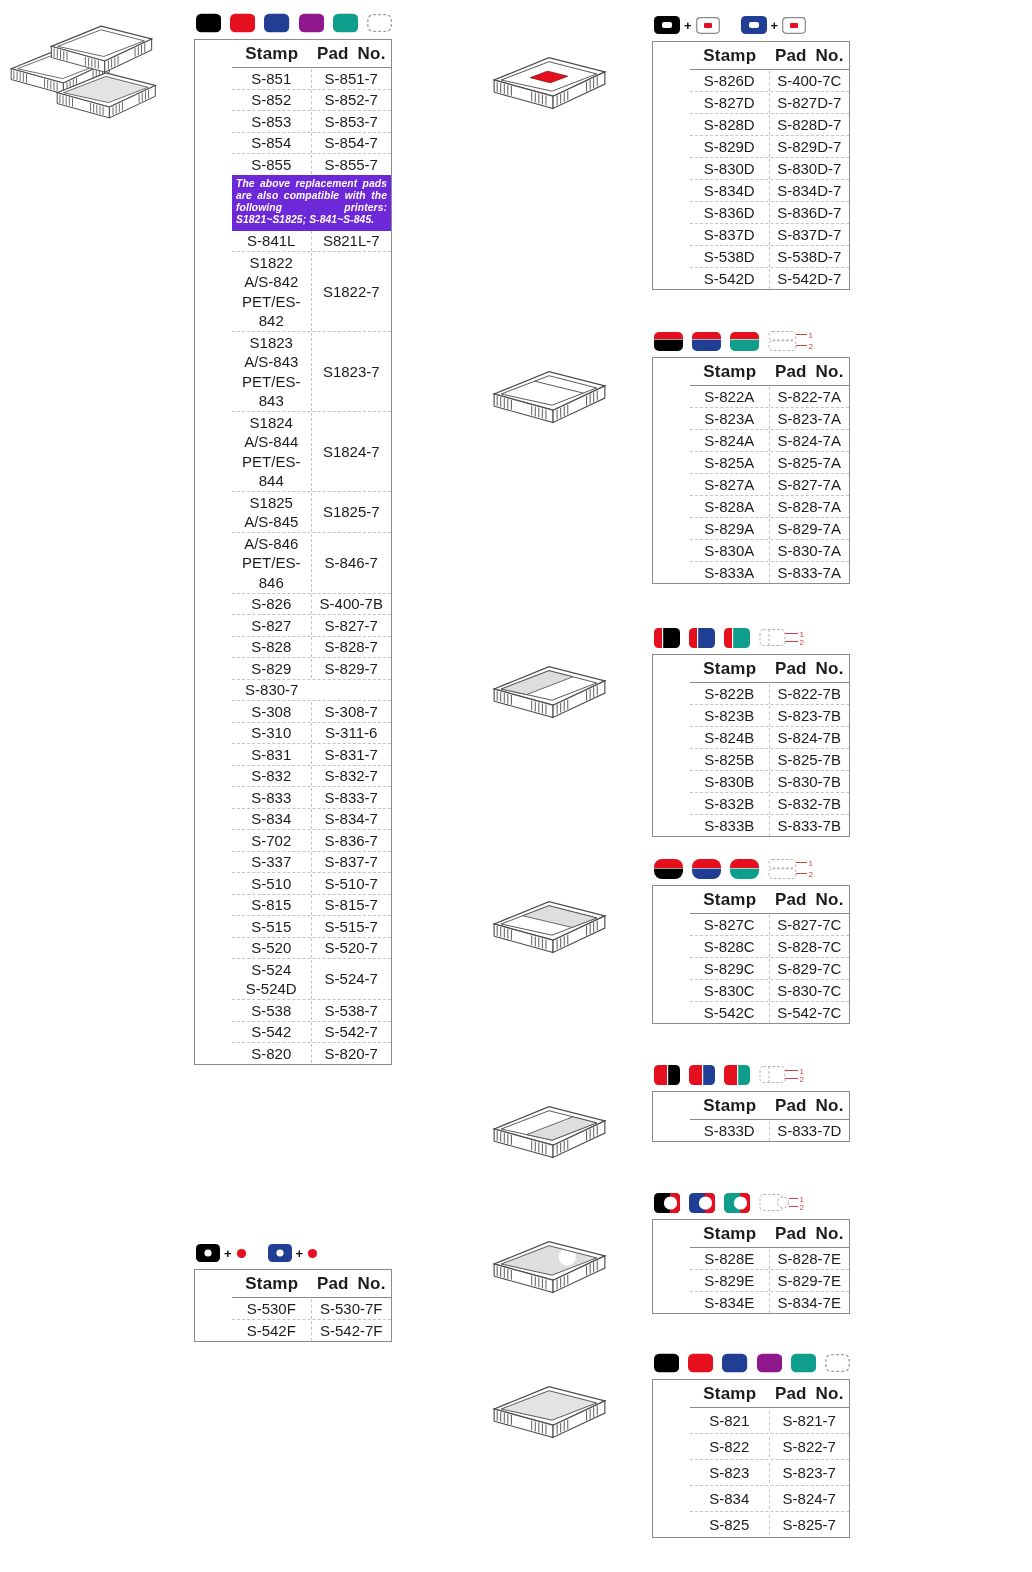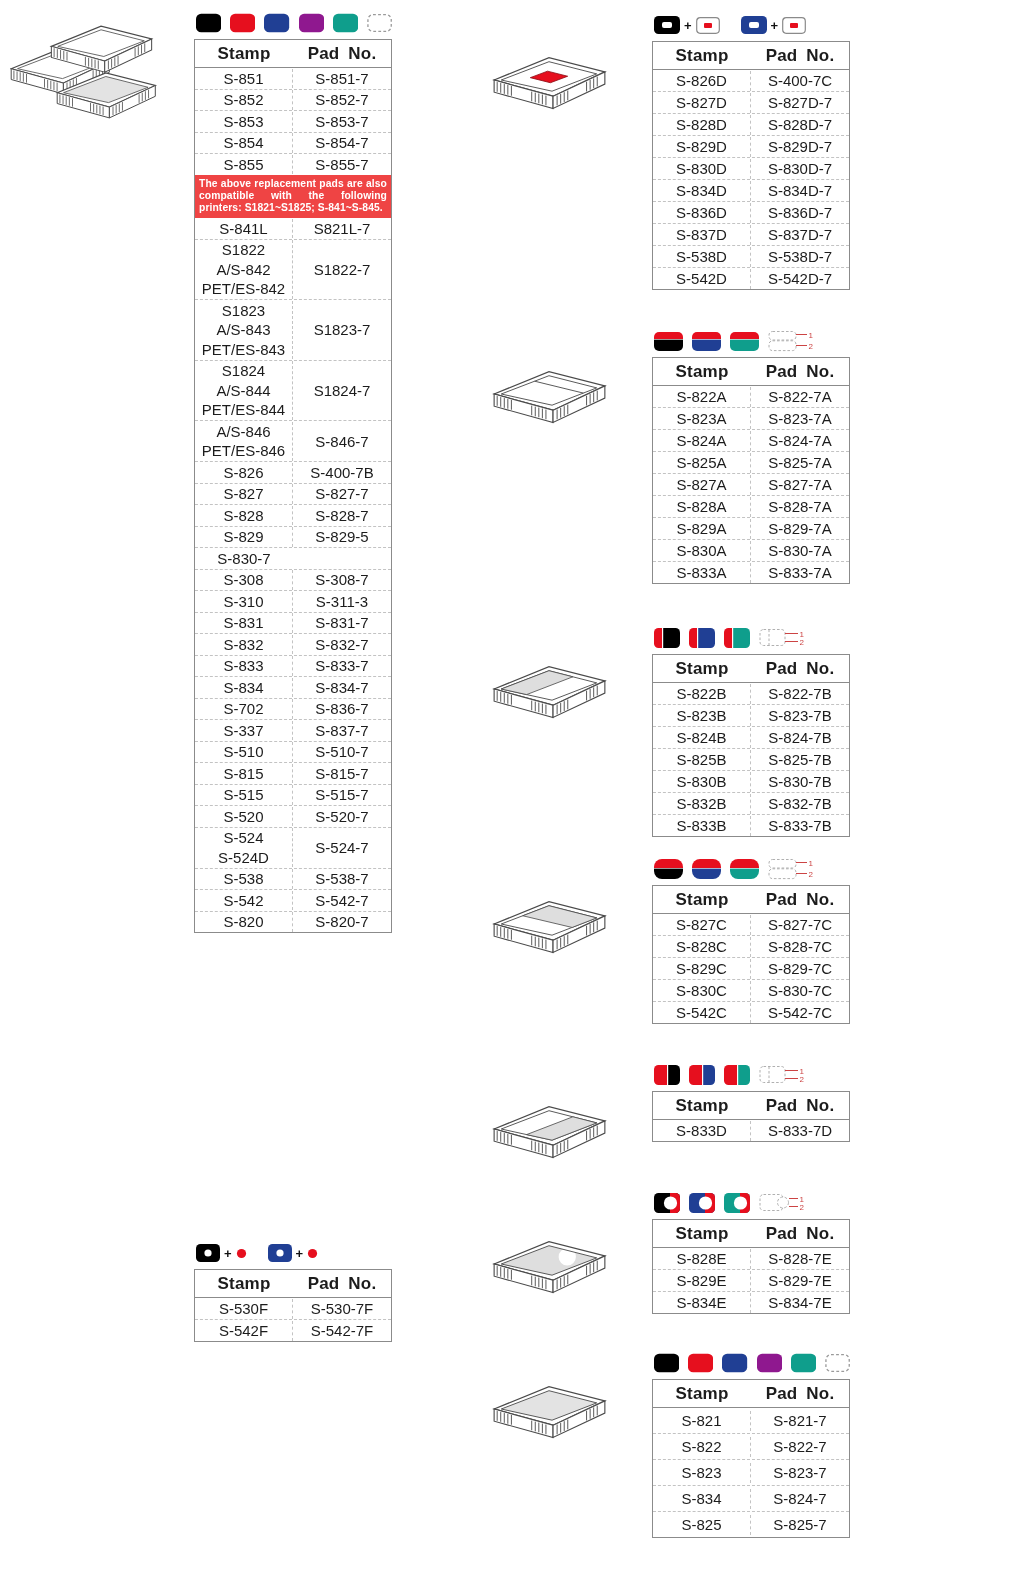--- a/index.html
+++ b/index.html
@@ -21,32 +21,32 @@
   #il-5{left:486px;top:1095px;}#il-6{left:486px;top:1230px;}
   #il-7{left:486px;top:1375px;}
   .illus{position:absolute;width:128px;height:68px;}
   
   .icon-row{display:flex;align-items:center;gap:9px;height:22px;margin:0 0 5px 2px;}
   .icon-row .icon-group + .icon-group{margin-left:12px;}
   .icon-group{display:inline-flex;align-items:center;gap:4px;}
   .plus{font-weight:bold;font-size:13px;line-height:1;color:#111;}
   .ic{display:block;}
   
-  .tb{border:1px solid #8b8b8b;background:#fff;}
+  .tb{border:1px solid #8b8b8b;background:#fff;padding-left:37px;}
   .thead{display:grid;grid-template-columns:1fr 1fr;border-bottom:1px solid #8b8b8b;}
   .hc{font-weight:bold;font-size:17px;text-align:center;padding:4px 0 3px;word-spacing:4px;letter-spacing:0.2px;}
   .row{display:grid;grid-template-columns:1fr 1fr;border-top:1px dashed #c3c3c3;padding:0.5px 0;}
   .thead + .row, .banner + .row{border-top:none;}
   .cs,.cp{text-align:center;font-size:15px;line-height:20px;}
   .cs{border-right:1px dashed #c3c3c3;}
   .cp{display:flex;align-items:center;justify-content:center;}
   #p-main .cs,#p-main .cp{line-height:19.5px;}
   #p-base .row{padding:2.5px 0;}
-  .banner{background:#ef4444;color:#fff;font-size:10.3px;line-height:12.3px;font-weight:bold;
-          padding:3px 4px 4px;text-align:justify;letter-spacing:0.1px;}
+  .banner{background:#6d28d9;color:#fff;font-size:10.3px;line-height:12.3px;font-weight:bold;
+          padding:3px 4px 4px;text-align:justify;letter-spacing:0.1px;font-style:italic;}
 </style>
 </head>
 <body>
 
 <div class="illus" id="il-trio"><svg width="174" height="112" viewBox="0 0 174 110">
       <g transform="translate(-6,16) scale(0.9)">
         <path d="M8,33 L62,11 L117,25 L66,49 Z" fill="#fff" stroke="#4a4a4a" stroke-width="1.3"></path>
         <path d="M8,33 L8,45 L66,61 L66,49 Z" fill="#fff" stroke="#4a4a4a" stroke-width="1.1"></path>
         <path d="M66,49 L66,61 L117,37 L117,25 Z" fill="#fff" stroke="#4a4a4a" stroke-width="1.1"></path>
         <line x1="11" y1="35.0" x2="11" y2="44.6" stroke="#4a4a4a" stroke-width="0.9"></line>
@@ -351,49 +351,53 @@
       </div>
       <div class="row">
         <div class="cs">S1823<br>A/S-843<br>PET/ES-843</div>
         <div class="cp">S1823-7</div>
       </div>
       <div class="row">
         <div class="cs">S1824<br>A/S-844<br>PET/ES-844</div>
         <div class="cp">S1824-7</div>
       </div>
       <div class="row">
+        <div class="cs">S1825<br>A/S-845</div>
+        <div class="cp">S1825-7</div>
+      </div>
+      <div class="row">
         <div class="cs">A/S-846<br>PET/ES-846</div>
         <div class="cp">S-846-7</div>
       </div>
       <div class="row">
         <div class="cs">S-826</div>
         <div class="cp">S-400-7B</div>
       </div>
       <div class="row">
         <div class="cs">S-827</div>
         <div class="cp">S-827-7</div>
       </div>
       <div class="row">
         <div class="cs">S-828</div>
         <div class="cp">S-828-7</div>
       </div>
       <div class="row">
         <div class="cs">S-829</div>
-        <div class="cp">S-829-5</div>
+        <div class="cp">S-829-7</div>
       </div>
       <div class="row">
         <div class="cp">S-830-7</div>
       </div>
       <div class="row">
         <div class="cs">S-308</div>
         <div class="cp">S-308-7</div>
       </div>
       <div class="row">
         <div class="cs">S-310</div>
-        <div class="cp">S-311-3</div>
+        <div class="cp">S-311-6</div>
       </div>
       <div class="row">
         <div class="cs">S-831</div>
         <div class="cp">S-831-7</div>
       </div>
       <div class="row">
         <div class="cs">S-832</div>
         <div class="cp">S-832-7</div>
       </div>
       <div class="row">

